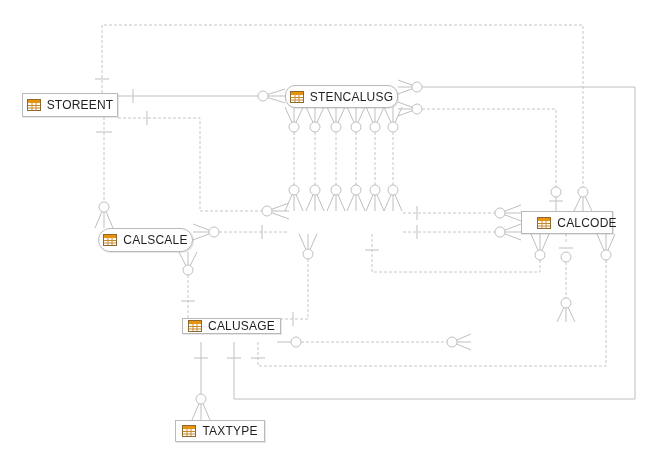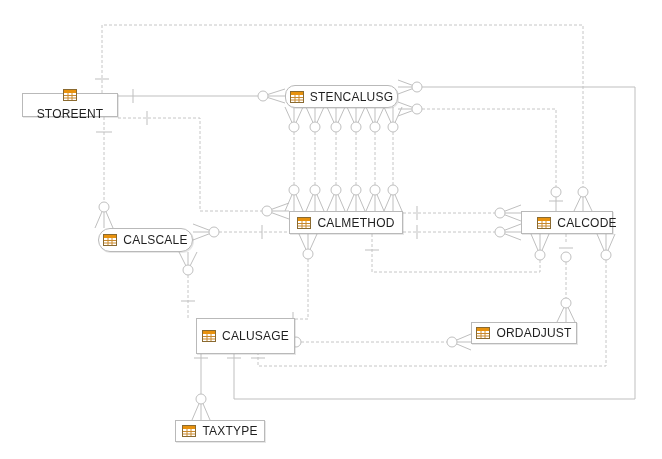--- a/index.html
+++ b/index.html
@@ -187,82 +187,66 @@
     </g>
 
     <g>
       <path class="ln" d="M201,342 V394"></path>
       <path class="ln" d="M194,358 H208"></path>
       <path class="ln" d="M201,399 L192,420 M201,399 V420 M201,399 L210,420"></path>
       <circle class="crc" cx="201" cy="399" r="5"></circle>
     </g>
   </svg>
 
-  <div class="entity" style="left:22px;top:93px;width:96px;height:24px;flex-direction:column;">
+  <div class="entity" style="left:22px;top:93px;width:96px;height:24px;">
     <svg class="ticon" width="14" height="12" viewBox="0 0 14 12">
       <rect x="0.5" y="0.5" width="13" height="11" fill="#ffffff" stroke="#8a6a30"></rect>
       <rect x="1" y="1" width="12" height="3" fill="#e8920e"></rect>
       <path d="M1,6.5 H13 M1,9 H13 M5,4 V11 M9,4 V11" stroke="#c98a2f" stroke-width="1" fill="none"></path>
     </svg>
     <span>STOREENT</span>
   </div>
 
   <div class="entity" style="left:285px;top:85px;width:113px;height:23px;border-radius:10px;">
     <svg class="ticon" width="14" height="12" viewBox="0 0 14 12">
       <rect x="0.5" y="0.5" width="13" height="11" fill="#ffffff" stroke="#8a6a30"></rect>
       <rect x="1" y="1" width="12" height="3" fill="#e8920e"></rect>
       <path d="M1,6.5 H13 M1,9 H13 M5,4 V11 M9,4 V11" stroke="#c98a2f" stroke-width="1" fill="none"></path>
     </svg>
     <span>STENCALUSG</span>
   </div>
 
-  <div class="entity" style="left:289px;top:211px;width:114px;height:23px;">
-    <svg class="ticon" width="14" height="12" viewBox="0 0 14 12">
-      <rect x="0.5" y="0.5" width="13" height="11" fill="#ffffff" stroke="#8a6a30"></rect>
-      <rect x="1" y="1" width="12" height="3" fill="#e8920e"></rect>
-      <path d="M1,6.5 H13 M1,9 H13 M5,4 V11 M9,4 V11" stroke="#c98a2f" stroke-width="1" fill="none"></path>
-    </svg>
-    <span>CALMETHOD</span>
-  </div>
 
   <div class="entity" style="left:521px;top:211px;width:92px;height:23px;padding-left:20px;">
     <svg class="ticon" width="14" height="12" viewBox="0 0 14 12">
       <rect x="0.5" y="0.5" width="13" height="11" fill="#ffffff" stroke="#8a6a30"></rect>
       <rect x="1" y="1" width="12" height="3" fill="#e8920e"></rect>
       <path d="M1,6.5 H13 M1,9 H13 M5,4 V11 M9,4 V11" stroke="#c98a2f" stroke-width="1" fill="none"></path>
     </svg>
     <span>CALCODE</span>
   </div>
 
   <div class="entity" style="left:98px;top:228px;width:95px;height:24px;border-radius:12px;">
     <svg class="ticon" width="14" height="12" viewBox="0 0 14 12">
       <rect x="0.5" y="0.5" width="13" height="11" fill="#ffffff" stroke="#8a6a30"></rect>
       <rect x="1" y="1" width="12" height="3" fill="#e8920e"></rect>
       <path d="M1,6.5 H13 M1,9 H13 M5,4 V11 M9,4 V11" stroke="#c98a2f" stroke-width="1" fill="none"></path>
     </svg>
     <span>CALSCALE</span>
   </div>
 
-  <div class="entity" style="left:196px;top:318px;width:99px;height:36px;">
+  <div class="entity" style="left:182px;top:318px;width:99px;height:16px;">
     <svg class="ticon" width="14" height="12" viewBox="0 0 14 12">
       <rect x="0.5" y="0.5" width="13" height="11" fill="#ffffff" stroke="#8a6a30"></rect>
       <rect x="1" y="1" width="12" height="3" fill="#e8920e"></rect>
       <path d="M1,6.5 H13 M1,9 H13 M5,4 V11 M9,4 V11" stroke="#c98a2f" stroke-width="1" fill="none"></path>
     </svg>
     <span>CALUSAGE</span>
   </div>
 
-  <div class="entity" style="left:471px;top:322px;width:106px;height:22px;">
-    <svg class="ticon" width="14" height="12" viewBox="0 0 14 12">
-      <rect x="0.5" y="0.5" width="13" height="11" fill="#ffffff" stroke="#8a6a30"></rect>
-      <rect x="1" y="1" width="12" height="3" fill="#e8920e"></rect>
-      <path d="M1,6.5 H13 M1,9 H13 M5,4 V11 M9,4 V11" stroke="#c98a2f" stroke-width="1" fill="none"></path>
-    </svg>
-    <span>ORDADJUST</span>
-  </div>
 
   <div class="entity" style="left:175px;top:420px;width:90px;height:22px;">
     <svg class="ticon" width="14" height="12" viewBox="0 0 14 12">
       <rect x="0.5" y="0.5" width="13" height="11" fill="#ffffff" stroke="#8a6a30"></rect>
       <rect x="1" y="1" width="12" height="3" fill="#e8920e"></rect>
       <path d="M1,6.5 H13 M1,9 H13 M5,4 V11 M9,4 V11" stroke="#c98a2f" stroke-width="1" fill="none"></path>
     </svg>
     <span>TAXTYPE</span>
   </div>
 

